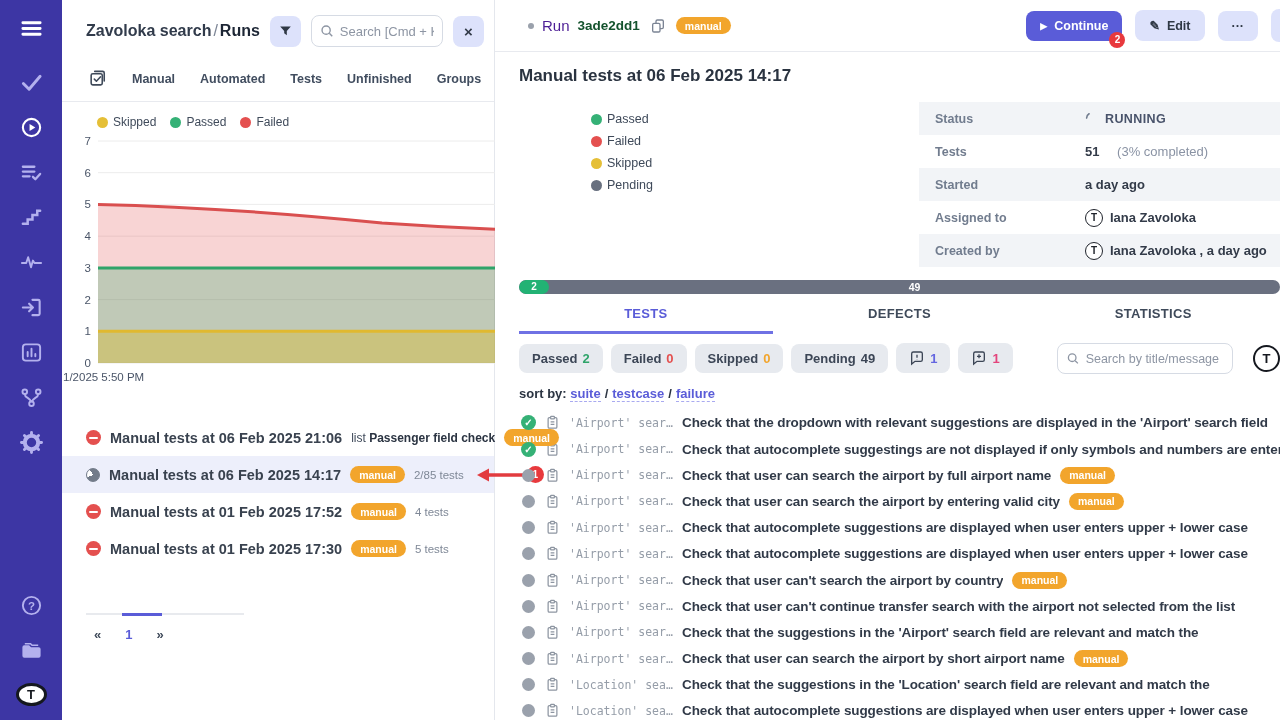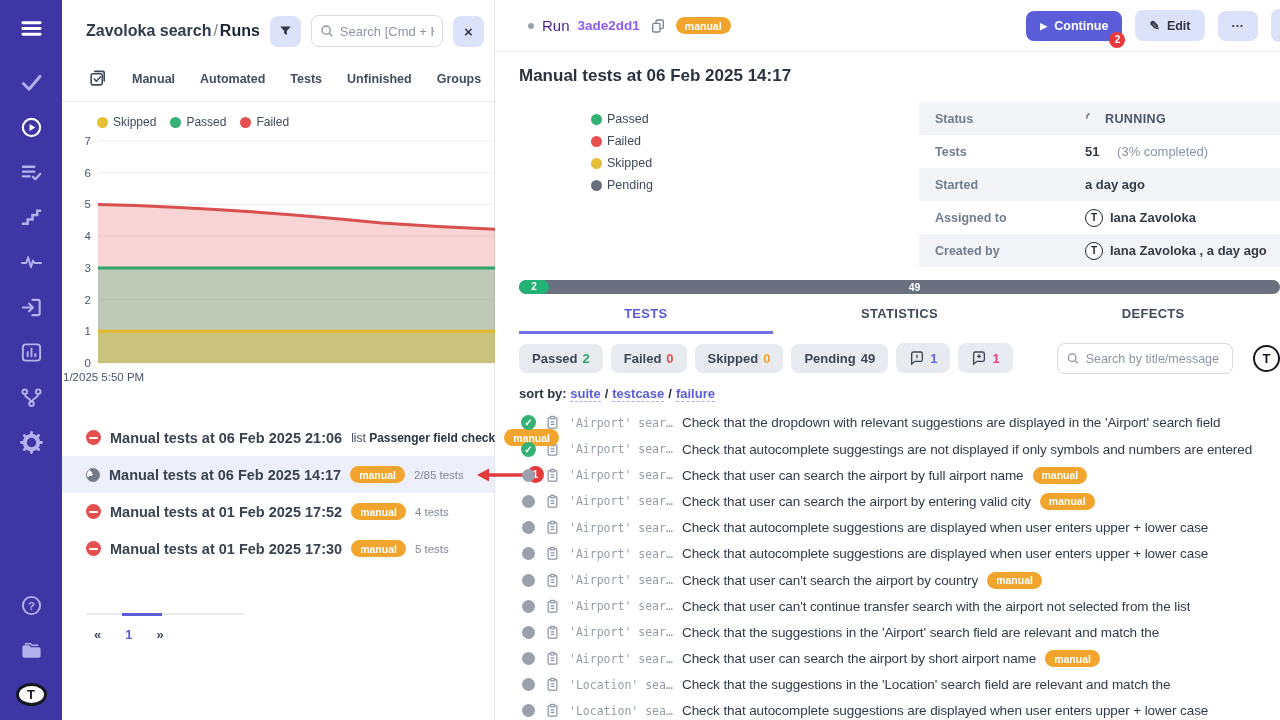--- a/index.html
+++ b/index.html
@@ -75,21 +75,21 @@
   .pager { display:flex; gap:24px; margin-top:12px; font-size:13px; padding-left:8px; }
   .pager span { cursor:pointer; color:#3f4a5a; font-weight:700; }
   .pager .cur { color:#5a5cd8; }
 
   
   .right-panel { flex:1; display:flex; flex-direction:column; overflow:hidden; min-width:0; }
   .rp-topbar { height:52px; border-bottom:1px solid #e8eaef; display:flex; align-items:center;
     padding-left:33px; gap:8px; flex:0 0 52px; }
   .gray-dot { width:6px; height:6px; border-radius:50%; background:#9aa1ac; }
   .run-label { font-size:15px; color:#4c1d95; }
-  .run-id { font-size:13.5px; font-weight:800; color:#8b5cf6; }
+  .run-id { font-size:13.5px; font-weight:800; color:#14532d; }
   .copy-ic { cursor:pointer; margin:0 2px; display:flex; }
   .topbar-actions { margin-left:auto; display:flex; align-items:center; gap:13px; padding-right:0; }
   .btn { border:none; border-radius:8px; font-family:"Liberation Sans",sans-serif;
     font-size:12.5px; font-weight:700; padding:8px 14px; cursor:pointer;
     display:flex; align-items:center; gap:7px; }
   .btn-primary { background:#5a5cd8; color:#fff; position:relative; }
   .btn-primary .play { font-size:9px; }
   .notif { position:absolute; right:-3px; bottom:-7px; width:16px; height:16px;
     background:#e8393d; border-radius:50%; color:#fff; font-size:10px; font-weight:800;
     display:flex; align-items:center; justify-content:center; }
@@ -157,21 +157,21 @@
   .test-row { display:flex; align-items:center; height:26.2px; padding-left:26px; gap:9px;
     cursor:pointer; white-space:nowrap; overflow:hidden; }
   .t-status { flex:0 0 15px; width:15px; height:15px; border-radius:50%; position:relative; }
   .t-status.passed { background:#35b176; }
   .t-status.passed::after { content:"✓"; position:absolute; inset:0; color:#fff;
     font-size:10px; font-weight:900; display:flex; align-items:center; justify-content:center; }
   .t-status.pending { width:13px; height:13px; flex-basis:13px; background:#9aa1ac; margin:0 1px; }
   .t-clip { flex:0 0 15px; display:flex; }
   .t-suite { flex:0 0 104px; width:104px; font-family:"DejaVu Sans Mono",monospace;
     font-size:11.5px; color:#959da8; overflow:hidden; }
-  .t-title { font-size:13.5px; font-weight:400; color:#313a48; letter-spacing:-0.1px;
+  .t-title { font-size:13.5px; font-weight:700; color:#313a48; letter-spacing:-0.1px;
     overflow:hidden; }
   .test-row .pill { flex:0 0 auto; }
 </style>
 </head>
 <body>
 
 <div class="root">
 
   <nav class="sidebar">
     <div class="sb-icon sb-menu">
@@ -476,22 +476,22 @@
       </div>
     </div>
 
     <div class="progress">
       <span class="prog-passed">2</span>
       <span class="prog-pending">49</span>
     </div>
 
     <div class="rp-tabs">
       <span class="rp-tab active">TESTS</span>
+      <span class="rp-tab">DEFECTS</span>
       <span class="rp-tab">STATISTICS</span>
-      <span class="rp-tab">DEFECTS</span>
     </div>
 
     <div class="filter-row">
       <button class="chip">
           <span>Passed</span>
           <span class="cnt-green">2</span>
         </button>
       <button class="chip">
           <span>Failed</span>
           <span class="cnt-red">0</span>

